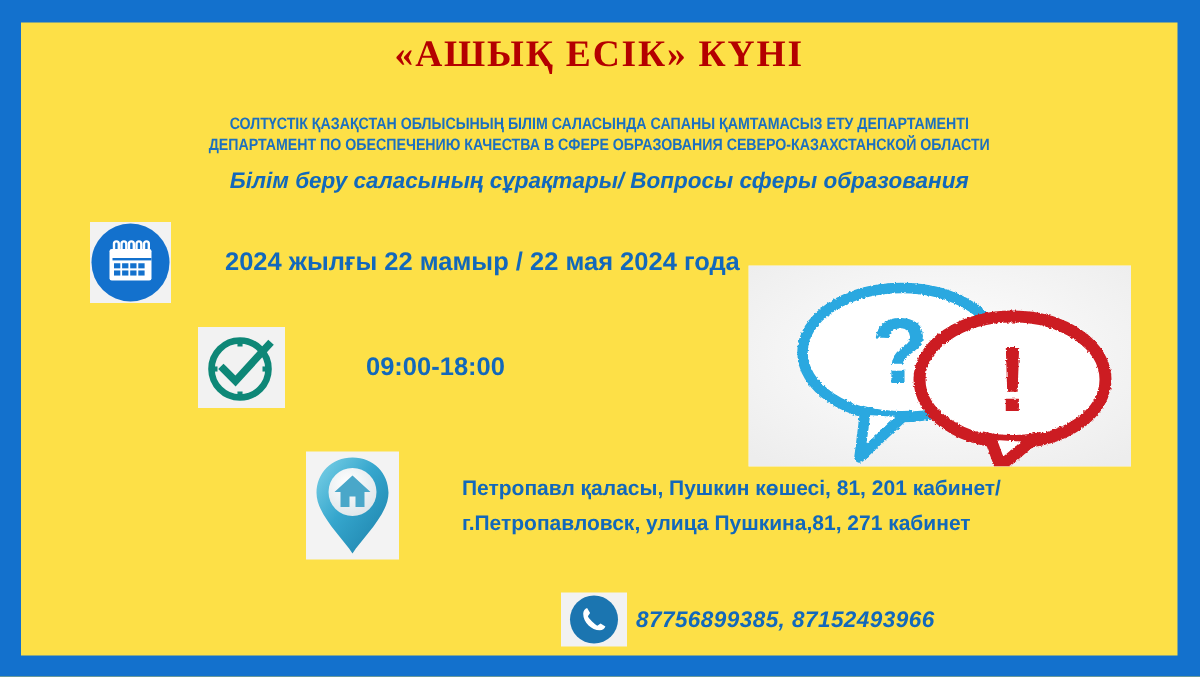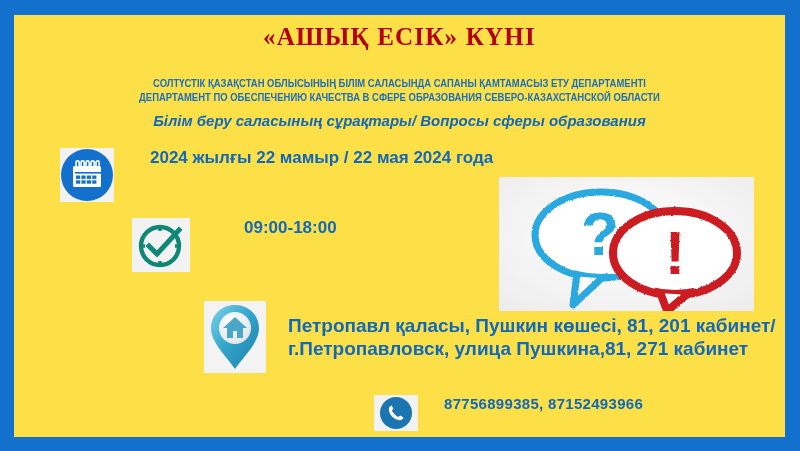--- a/index.html
+++ b/index.html
@@ -45,39 +45,39 @@
   .subline{
     position:absolute;left:0;right:0;top:97px;
     text-align:center;
     font-style:italic;
     font-weight:bold;
     font-size:15px;
     color:#1268bb;
     white-space:nowrap;
   }
   
-  .row{position:absolute;display:flex;}
+  .row{position:absolute;display:flex;align-items:center;}
   .rowtext{
     font-weight:bold;
     color:#1268bb;
     white-space:nowrap;
   }
   
   #row-date{left:46px;top:133px;}
   #row-date .rowtext{font-size:17px;margin-left:36px;}
   
   #row-time{left:118px;top:203px;}
   #row-time .rowtext{font-size:17px;margin-left:54px;}
   
   #row-addr{left:190px;top:286px;align-items:center;}
   #row-addr .addrblock{margin-left:22px;}
-  #row-addr .rowtext{font-size:19px;line-height:23px;}
+  #row-addr .rowtext{font-size:14px;line-height:23px;margin-left:20px;}
   
   #row-phone{left:360px;top:380px;}
-  #row-phone .rowtext{font-size:15px;margin-left:26px;letter-spacing:.3px;}
+  #row-phone .rowtext{font-size:15px;font-style:italic;margin-left:6px;letter-spacing:.3px;}
 
   
   .icon-box{
     position:relative;
     display:flex;align-items:center;justify-content:center;
     flex:0 0 auto;
   }
   
   #cal-icon{width:54px;height:54px;background:#f2f2f2;}
   #cal-icon .disc{

